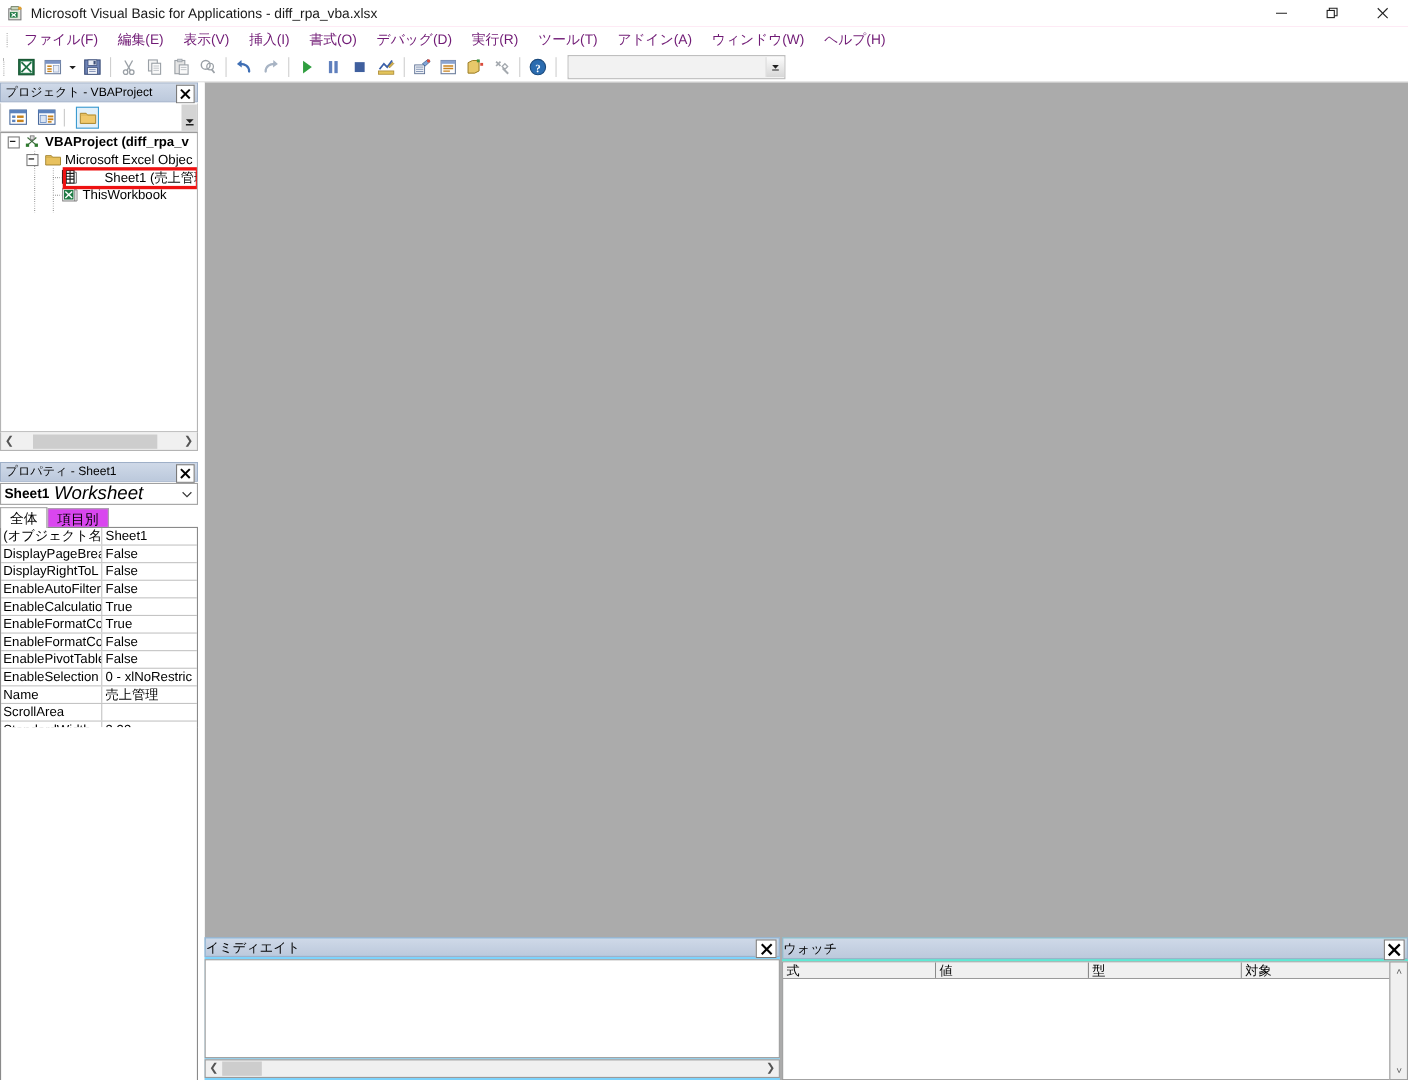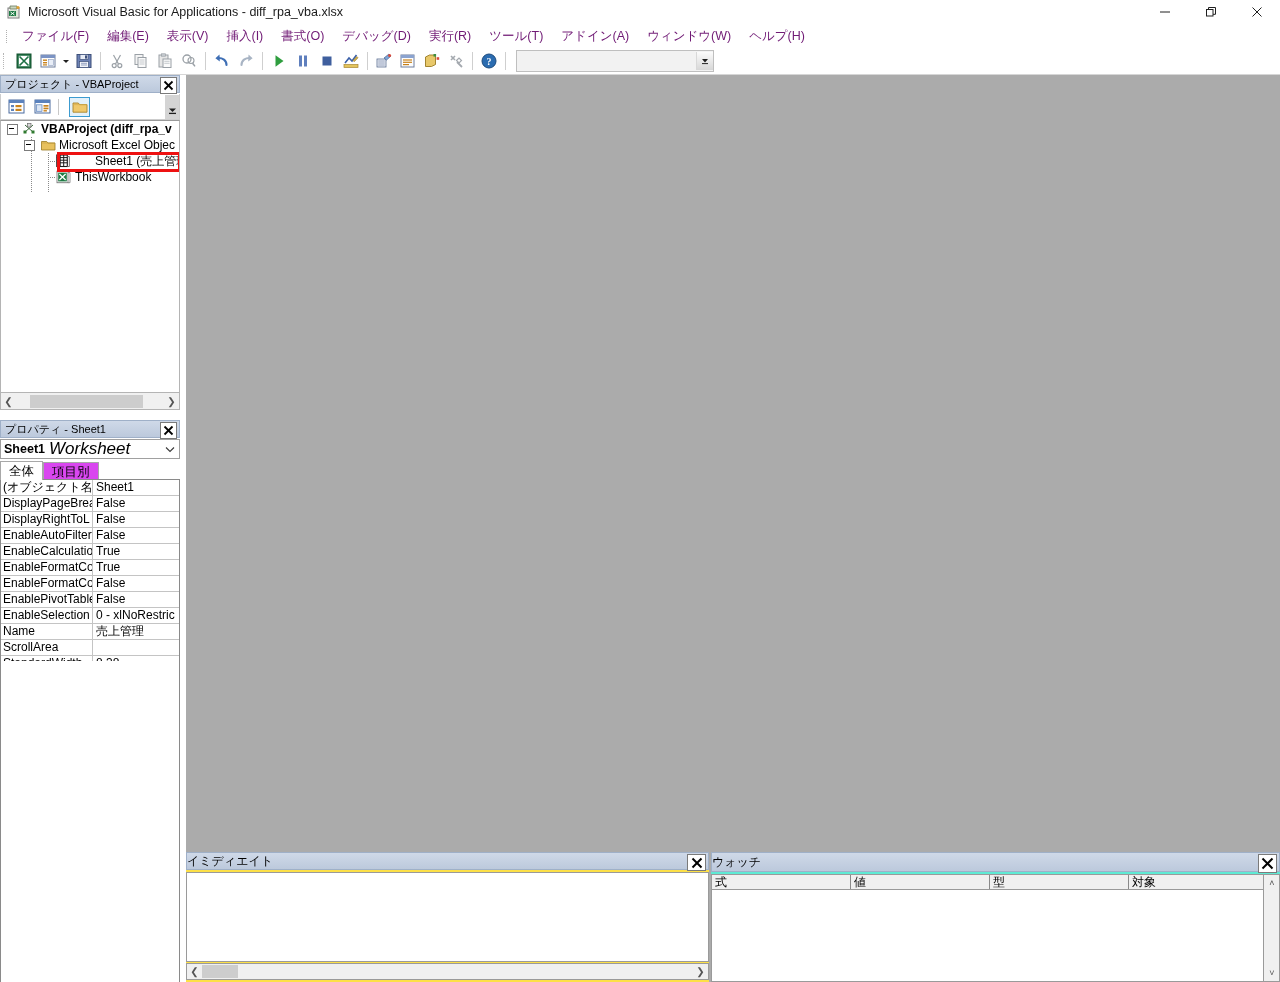--- a/index.html
+++ b/index.html
@@ -428,21 +428,21 @@
     border: 1px solid #8a8a8a;
     border-top: 0;
     box-sizing: border-box;
   }
 
   
   .immediate {
     position: absolute;
     left: 186px; top: 852px;
     width: 523px; height: 130px;
-    background: #fde047;
+    background: #7dd3fc;
   }
   .imm-title {
     position: absolute;
     left: 0; top: 0;
     width: 523px; height: 18px;
     background: linear-gradient(#cfd9e8, #bcc9dc);
     border: 1px solid #9fb0c8;
     box-sizing: border-box;
     display: flex;
     align-items: center;

